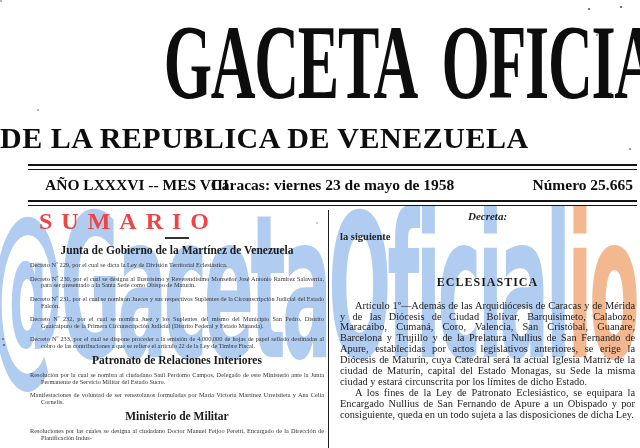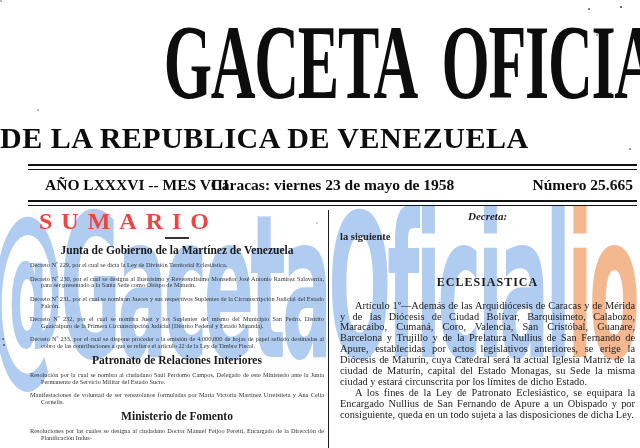--- a/index.html
+++ b/index.html
@@ -110,21 +110,21 @@
       <p class="entry">Decreto Nº 229, por el cual se dicta la Ley de División Territorial Eclesiástica.</p>
       <p class="entry">Decreto Nº 230, por el cual se designa al Ilustrísimo y Reverendísimo Monseñor José Antonio Ramírez Salaverría, para ser presentado a la Santa Sede como Obispo de Maturín.</p>
       <p class="entry">Decreto Nº 231, por el cual se nombran Jueces y sus respectivos Suplentes de la Circunscripción Judicial del Estado Falcón.</p>
       <p class="entry">Decreto Nº 232, por el cual se nombra Juez y los Suplentes del mismo del Municipio San Pedro, Distrito Guaicaipuro de la Primera Circunscripción Judicial (Distrito Federal y Estado Miranda).</p>
       <p class="entry">Decreto Nº 233, por el cual se dispone proceder a la emisión de 4.000.000 de hojas de papel sellado destinadas al cobro de las contribuciones a que se refiere el artículo 22 de la Ley de Timbre Fiscal.</p>
 
       <div class="sec-heading">Patronato de Relaciones Interiores</div>
       <p class="entry">Resolución por la cual se nombra al ciudadano Saúl Perdomo Campos, Delegado de este Ministerio ante la Junta Permanente de Servicio Militar del Estado Sucre.</p>
       <p class="entry">Manifestaciones de voluntad de ser venezolanos formuladas por María Victoria Martínez Urreistieta y Ana Celia Cornelis.</p>
 
-      <div class="sec-heading">Ministerio de Fomento</div>
+      <div class="sec-heading">Ministerio de Militar</div>
       <p class="entry">Resoluciones por las cuales se designa al ciudadano Doctor Manuel Feijoo Peretti, Encargado de la Dirección de Planificación Indus-</p>
     </div>
 
     <div class="rightcol">
       <div class="decreta">Decreta:</div>
       <div class="siguiente">la siguiente</div>
       <div class="law-title">
         <br>
         <span>ECLESIASTICA</span>
       </div>

